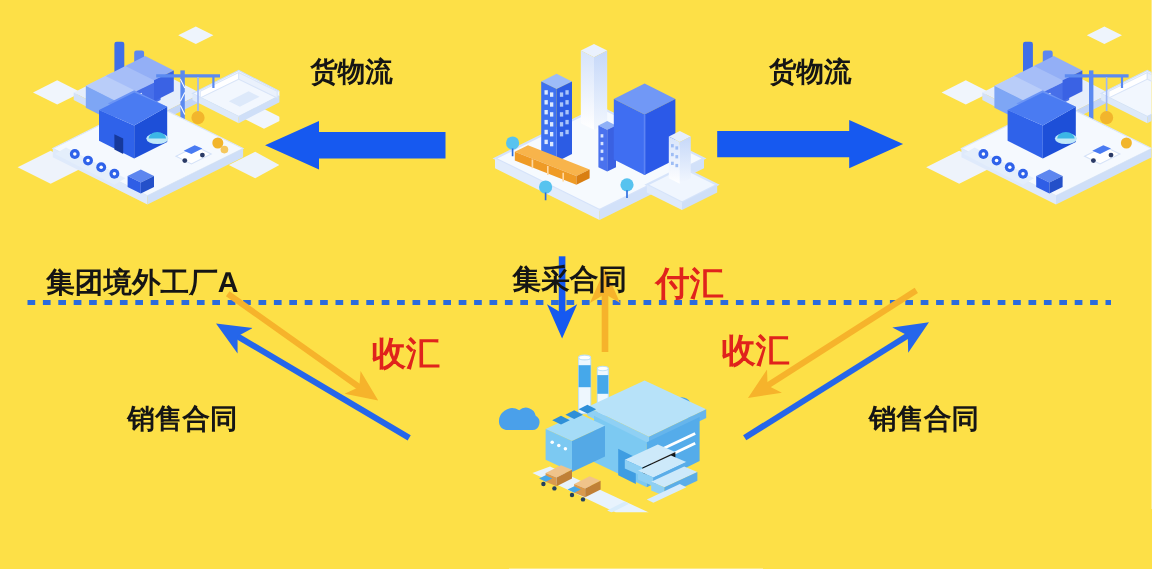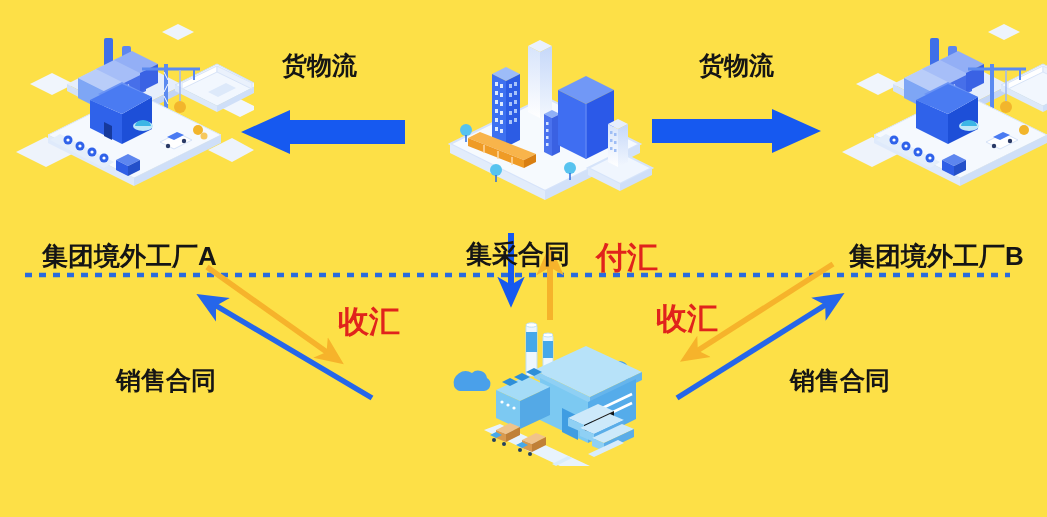--- a/index.html
+++ b/index.html
@@ -363,21 +363,20 @@
 
     <line x1="677" y1="398" x2="838" y2="297" class="blue-line" marker-end="url(#mBlue)"></line>
     <line x1="833" y1="264" x2="686" y2="358" class="yellow-line" marker-end="url(#mYellow)"></line>
   </svg>
 
   <div class="lbl lbl-flow" style="left:282px;top:49px">货物流</div>
   <div class="lbl lbl-flow" style="left:699px;top:49px">货物流</div>
 
   <div class="lbl lbl-node" style="left:42px;top:195px">集团境外工厂A</div>
   <div class="lbl lbl-node" style="left:466px;top:193px">集采合同</div>
-  <div class="lbl lbl-node" style="left:849px;top:195px">集团境外工厂B</div>
 
   <div class="lbl lbl-red" style="left:596px;top:237px">付汇</div>
 
   <div class="lbl lbl-red" style="left:338px;top:301px">收汇</div>
   <div class="lbl lbl-red" style="left:656px;top:298px">收汇</div>
 
   <div class="lbl lbl-flow" style="left:116px;top:364px">销售合同</div>
   <div class="lbl lbl-flow" style="left:790px;top:364px">销售合同</div>
 
 </div>

